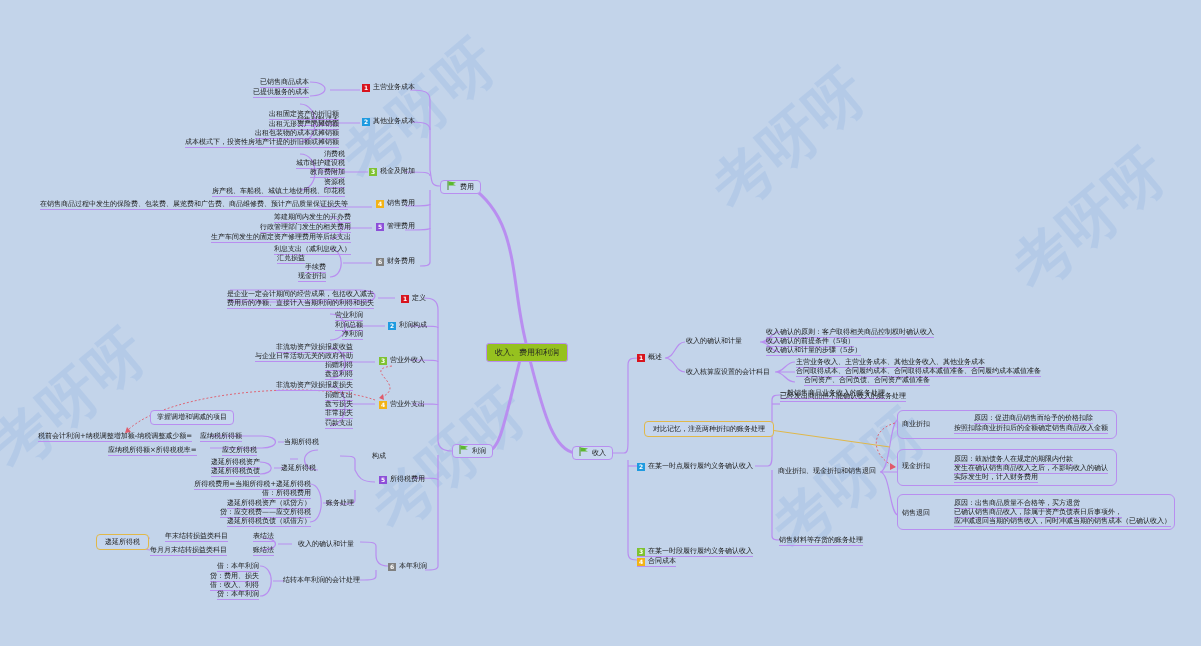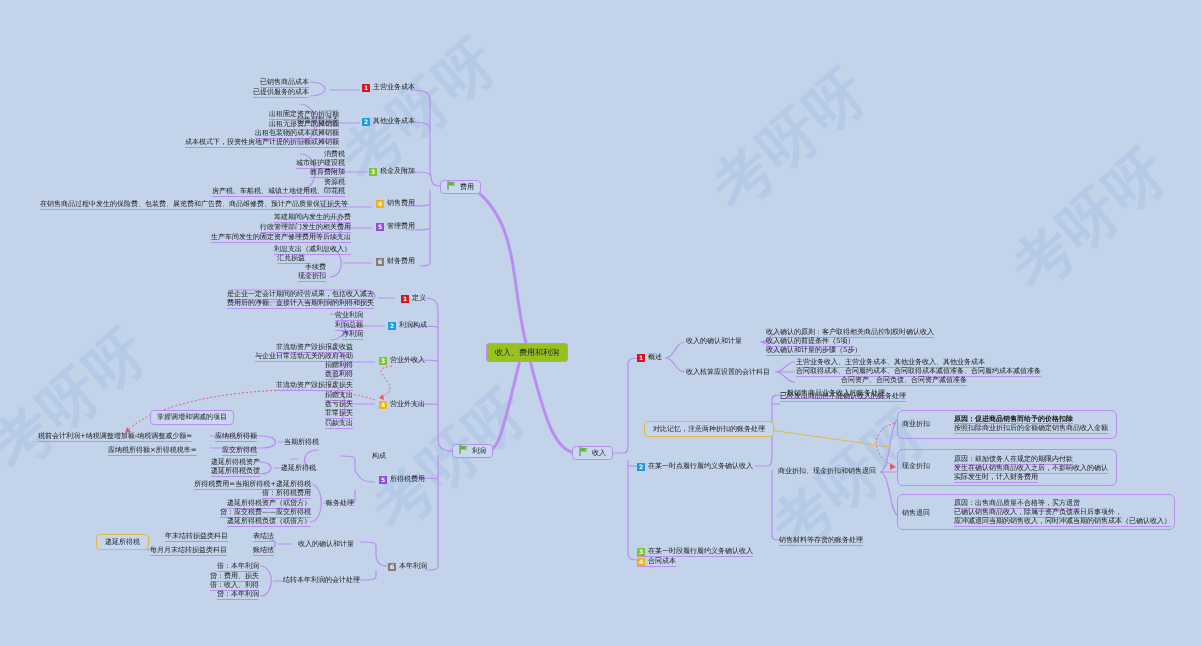--- a/index.html
+++ b/index.html
@@ -176,21 +176,21 @@
 <div class="t r ul" style="right:848px;top:391px;">捐赠支出</div>
 <div class="t r ul" style="right:848px;top:400px;">盘亏损失</div>
 <div class="t r ul" style="right:848px;top:409px;">非常损失</div>
 <div class="t r ul" style="right:848px;top:419px;">罚款支出</div>
 
 <div class="t br" style="left:379px;top:475px;"><span class="badge" style="background:#8d4fd8">5</span><span>所得税费用</span></div>
 <div class="box" style="left:150px;top:410px;line-height:13px;">掌握调增和调减的项目</div>
 <div class="t" style="left:340px;top:452px;margin-left:32px;">构成</div>
 <div class="t" style="left:284px;top:438px;">当期所得税</div>
 <div class="t ul" style="left:38px;top:432px;">税前会计利润+纳税调整增加额-纳税调整减少额=</div>
-<div class="t ul" style="left:215px;top:432px;text-align:right;">应纳税所得额</div>
+<div class="t ul" style="left:200px;top:432px;text-align:right;">应纳税所得额</div>
 <div class="t ul" style="left:108px;top:446px;">应纳税所得额×所得税税率=</div>
 <div class="t ul" style="left:222px;top:446px;">应交所得税</div>
 <div class="t" style="left:281px;top:464px;">递延所得税</div>
 <div class="t r ul" style="right:941px;top:458px;">递延所得税资产</div>
 <div class="t r ul" style="right:941px;top:467px;">递延所得税负债</div>
 <div class="t" style="left:326px;top:499px;">账务处理</div>
 <div class="t r ul" style="right:890px;top:480px;">所得税费用=当期所得税+递延所得税</div>
 <div class="t r ul" style="right:890px;top:489px;">借：所得税费用</div>
 <div class="t r ul" style="right:890px;top:499px;">递延所得税资产（或贷方）</div>
 <div class="t r ul" style="right:890px;top:508px;">贷：应交税费——应交所得税</div>
@@ -210,31 +210,31 @@
 <div class="t r ul" style="right:942px;top:590px;">贷：本年利润</div>
 
 <div class="t br" style="left:637px;top:353px;"><span class="badge" style="background:#d8141e">1</span><span>概述</span></div>
 <div class="t" style="left:686px;top:337px;">收入的确认和计量</div>
 <div class="t ul" style="left:766px;top:328px;">收入确认的原则：客户取得相关商品控制权时确认收入</div>
 <div class="t ul" style="left:766px;top:337px;">收入确认的前提条件（5项）</div>
 <div class="t ul" style="left:766px;top:346px;">收入确认和计量的步骤（5步）</div>
 <div class="t" style="left:686px;top:368px;">收入核算应设置的会计科目</div>
 <div class="t ul" style="left:796px;top:358px;">主营业务收入、主营业务成本、其他业务收入、其他业务成本</div>
 <div class="t ul" style="left:796px;top:367px;">合同取得成本、合同履约成本、合同取得成本减值准备、合同履约成本减值准备</div>
-<div class="t ul" style="left:841px;top:376px;">合同资产、合同负债、合同资产减值准备</div>
+<div class="t ul" style="left:804px;top:376px;">合同资产、合同负债、合同资产减值准备</div>
 
 <div class="t br" style="left:637px;top:462px;"><span class="badge" style="background:#1f9be0">2</span><span>在某一时点履行履约义务确认收入</span></div>
 <div class="note" style="left:644px;top:421px;">对比记忆，注意两种折扣的账务处理</div>
 <div class="t ul" style="left:780px;top:389px;">一般销售商品业务收入的账务处理</div>
 <div class="t ul" style="left:780px;top:392px;">已经发出商品但不能确认收入的账务处理</div>
 <div class="t" style="left:778px;top:467px;">商业折扣、现金折扣和销售退回</div>
 
 <div class="group" style="left:897px;top:410px;width:218px;height:27px;"></div>
 <div class="t" style="left:902px;top:420px;">商业折扣</div>
-<div class="t ul" style="left:954px;top:414px;font-weight:bold;">原因：促进商品销售而给予的价格扣除</div>
+<div class="t ul" style="left:974px;top:414px;">原因：促进商品销售而给予的价格扣除</div>
 <div class="t ul" style="left:954px;top:424px;">按照扣除商业折扣后的金额确定销售商品收入金额</div>
 
 <div class="group" style="left:897px;top:449px;width:218px;height:35px;"></div>
 <div class="t" style="left:902px;top:462px;">现金折扣</div>
 <div class="t ul" style="left:954px;top:455px;">原因：鼓励债务人在规定的期限内付款</div>
 <div class="t ul" style="left:954px;top:464px;">发生在确认销售商品收入之后，不影响收入的确认</div>
 <div class="t ul" style="left:954px;top:473px;">实际发生时，计入财务费用</div>
 
 <div class="group" style="left:897px;top:494px;width:276px;height:34px;"></div>
 <div class="t" style="left:902px;top:509px;">销售退回</div>

